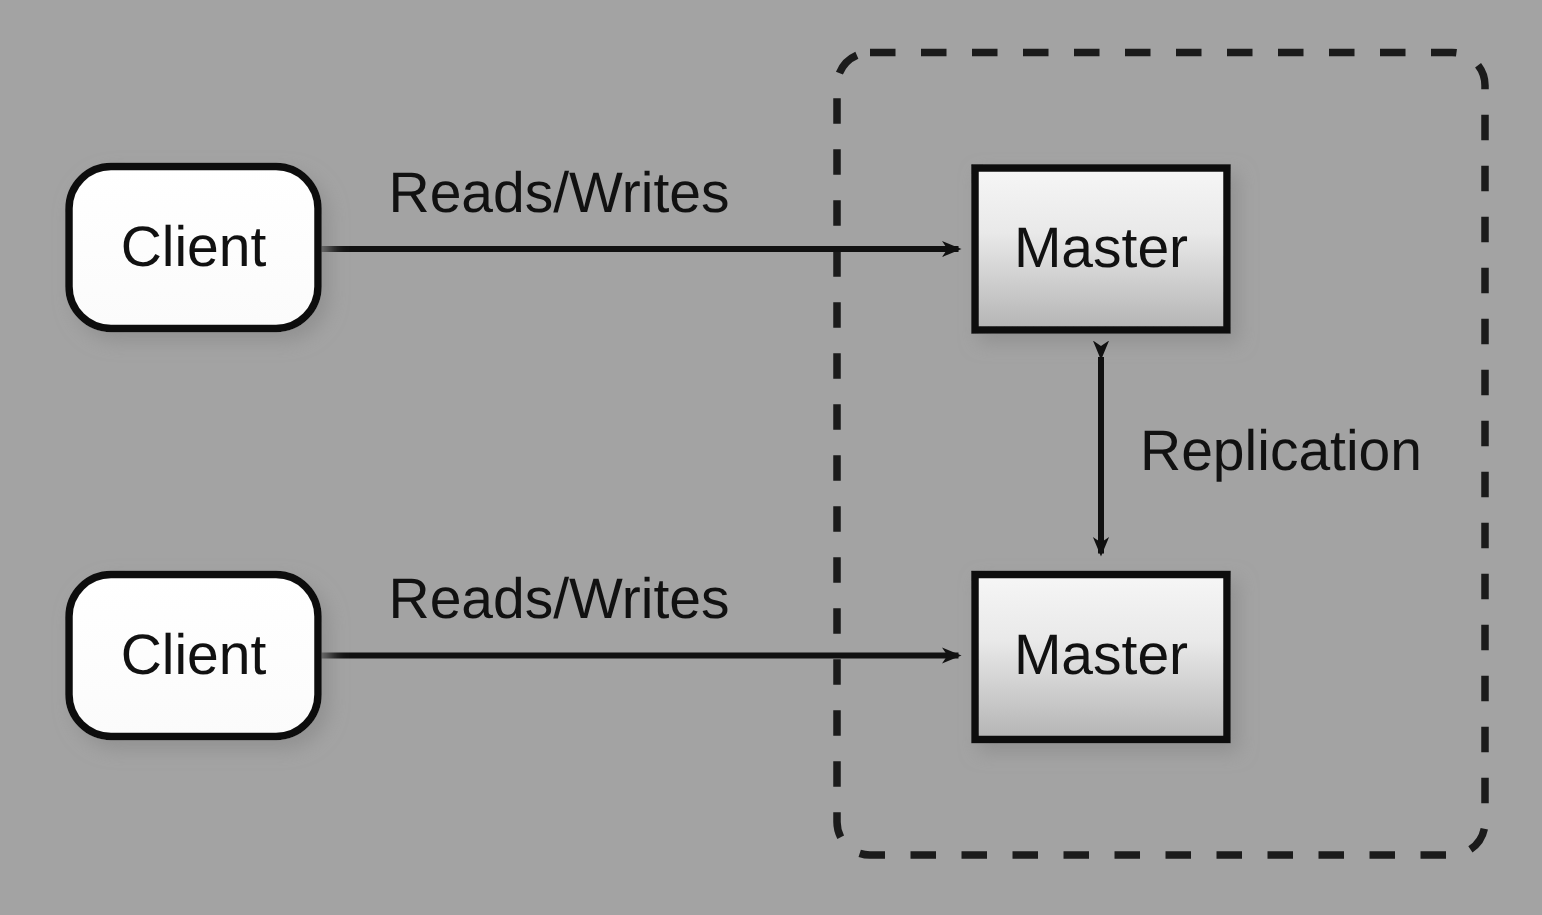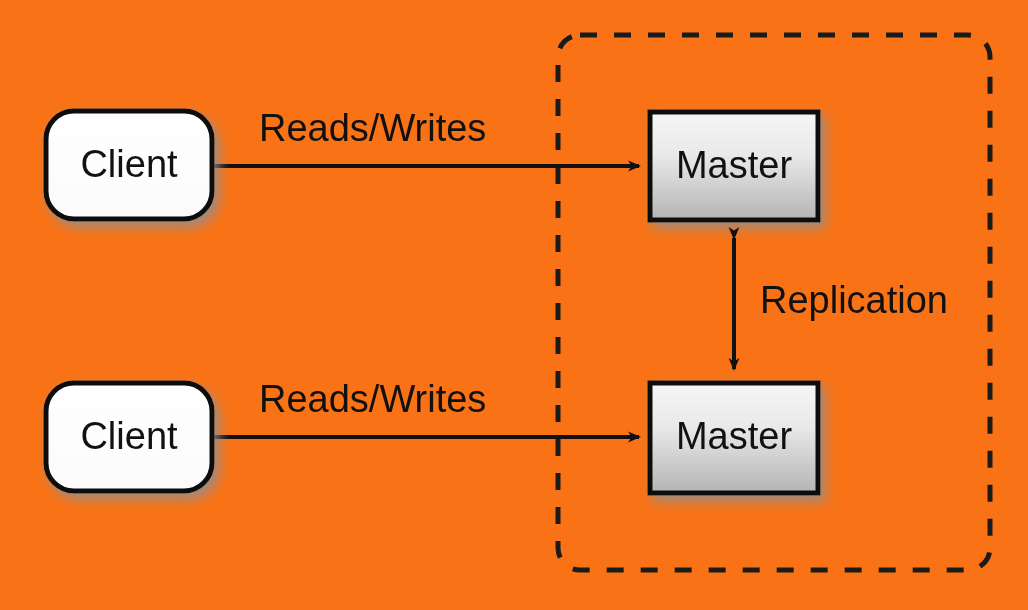--- a/index.html
+++ b/index.html
@@ -7,21 +7,21 @@
     padding: 0;
     background: #ffffff;
   }
   body {
     font-family: "Liberation Sans", sans-serif;
   }
   #diagram-canvas {
     position: relative;
     width: 1028px;
     height: 610px;
-    background: #f97316;
+    background: #a3a3a3;
     overflow: hidden;
   }
   #diagram-svg {
     position: absolute;
     left: 0;
     top: 0;
     width: 1028px;
     height: 610px;
   }
   .node-label {

